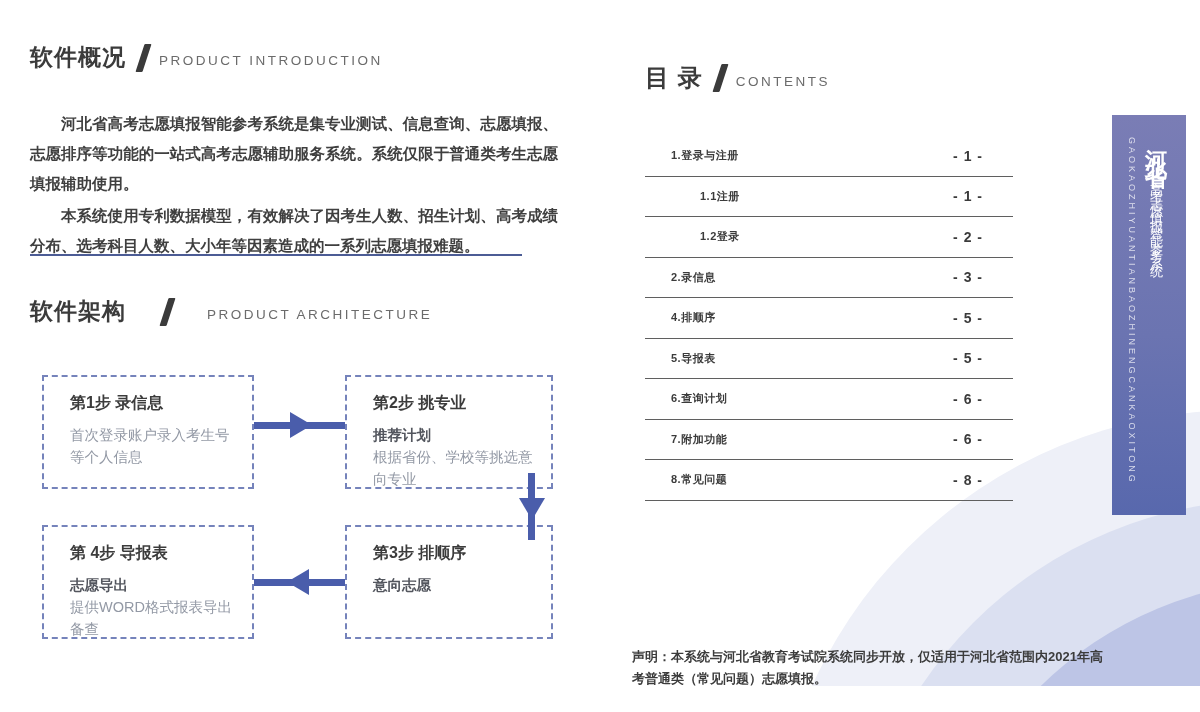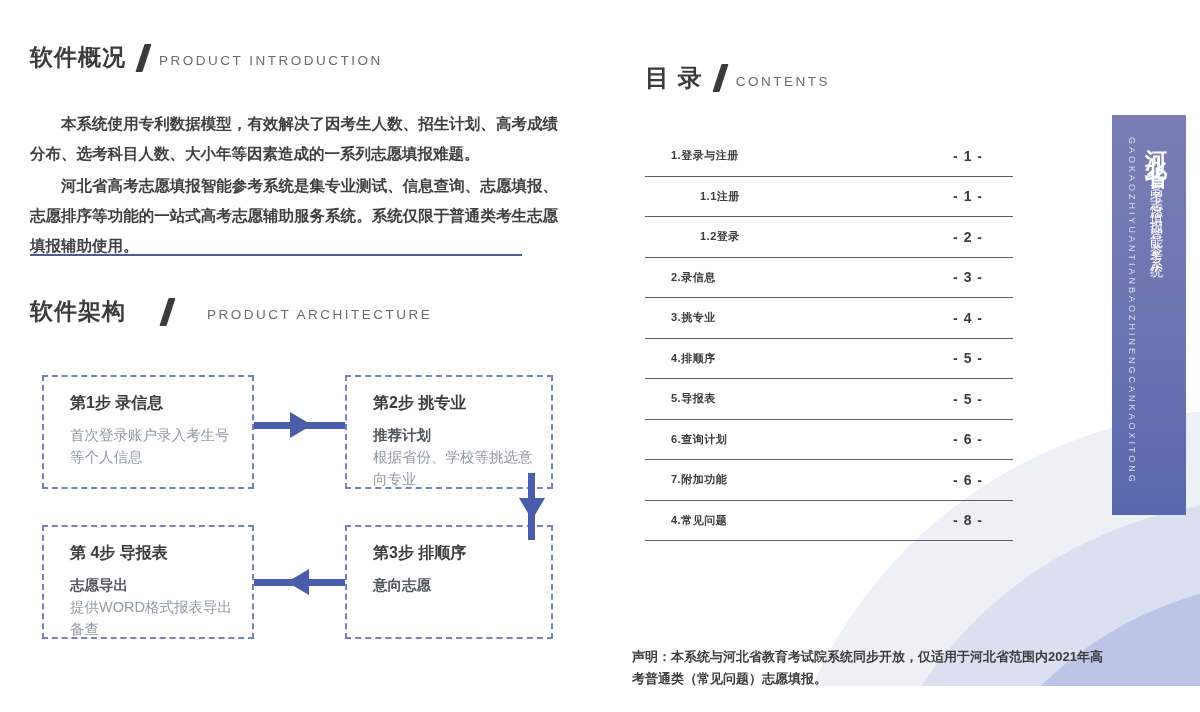--- a/index.html
+++ b/index.html
@@ -99,22 +99,22 @@
 
   <div class="content">
 
     <div class="intro">
       <div class="sec-head">
         <span class="zh">软件概况</span>
         <span class="slash"></span>
         <span class="en">PRODUCT INTRODUCTION</span>
       </div>
       <div class="intro-body">
+        <p>河北省高考志愿填报智能参考系统是集专业测试、信息查询、志愿填报、志愿排序等功能的一站式高考志愿辅助服务系统。系统仅限于普通类考生志愿填报辅助使用。</p>
         <p>本系统使用专利数据模型，有效解决了因考生人数、招生计划、高考成绩分布、选考科目人数、大小年等因素造成的一系列志愿填报难题。</p>
-        <p>河北省高考志愿填报智能参考系统是集专业测试、信息查询、志愿填报、志愿排序等功能的一站式高考志愿辅助服务系统。系统仅限于普通类考生志愿填报辅助使用。</p>
       </div>
     </div>
 
     <div class="divider"></div>
 
     <div class="arch-head sec-head">
       <span class="zh">软件架构</span>
       <span class="slash"></span>
       <span class="en">PRODUCT ARCHITECTURE</span>
     </div>
@@ -175,41 +175,37 @@
         </div>
         <div class="toc-row lv2">
           <span class="toc-label">1.2登录</span>
           <span class="toc-page">- 2 -</span>
         </div>
         <div class="toc-row lv1">
           <span class="toc-label">2.录信息</span>
           <span class="toc-page">- 3 -</span>
         </div>
         <div class="toc-row lv1">
-          <span class="toc-label">3.挑专业</span>
-          <span class="toc-page">- 4 -</span>
-        </div>
-        <div class="toc-row lv1">
           <span class="toc-label">4.排顺序</span>
           <span class="toc-page">- 5 -</span>
         </div>
         <div class="toc-row lv1">
           <span class="toc-label">5.导报表</span>
           <span class="toc-page">- 5 -</span>
         </div>
         <div class="toc-row lv1">
           <span class="toc-label">6.查询计划</span>
           <span class="toc-page">- 6 -</span>
         </div>
         <div class="toc-row lv1">
           <span class="toc-label">7.附加功能</span>
           <span class="toc-page">- 6 -</span>
         </div>
         <div class="toc-row lv1">
-          <span class="toc-label">4.常见问题</span>
+          <span class="toc-label">8.常见问题</span>
           <span class="toc-page">- 8 -</span>
         </div>
       </div>
     </div>
 
     <div class="disclaimer">
       <p>声明：本系统与河北省教育考试院系统同步开放，仅适用于河北省范围内2021年高考普通类（常见问题）志愿填报。</p>
       <div class="underline"></div>
     </div>
 

